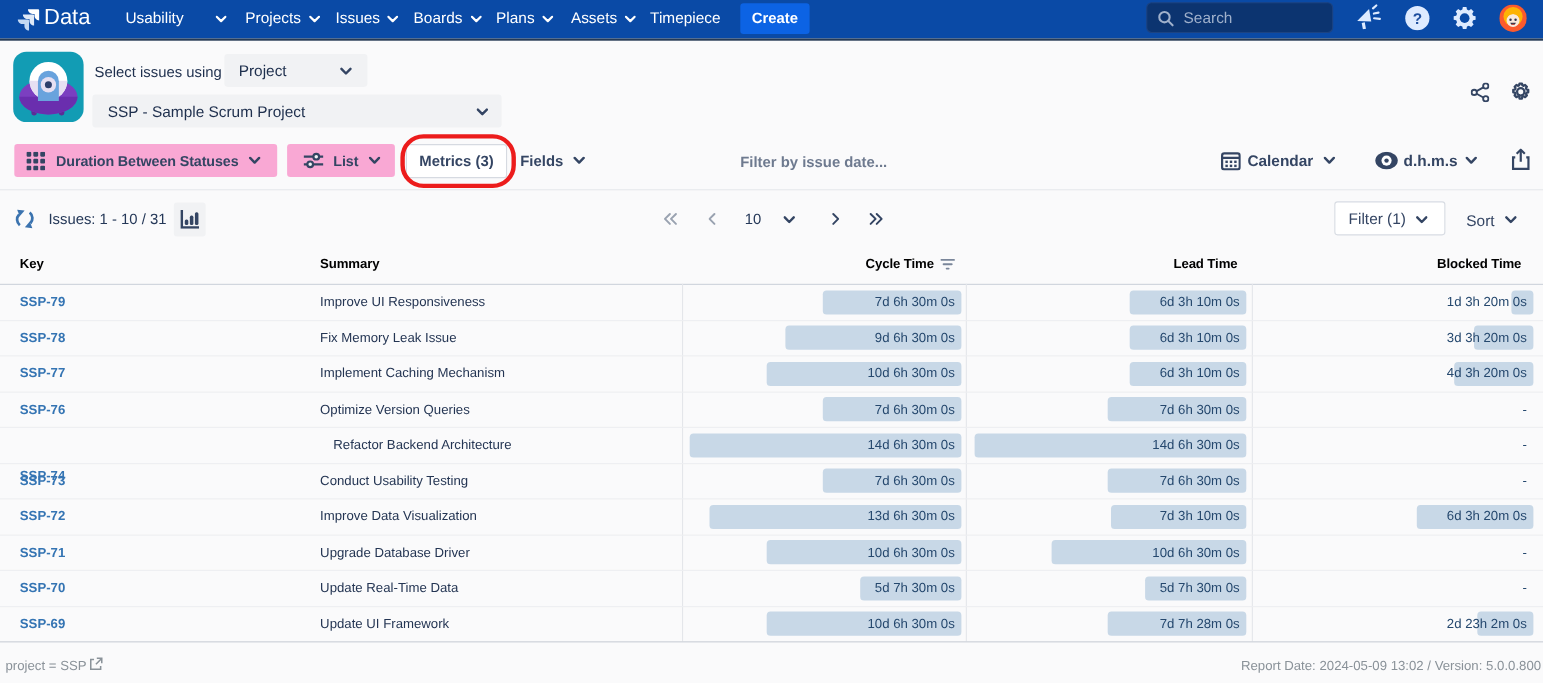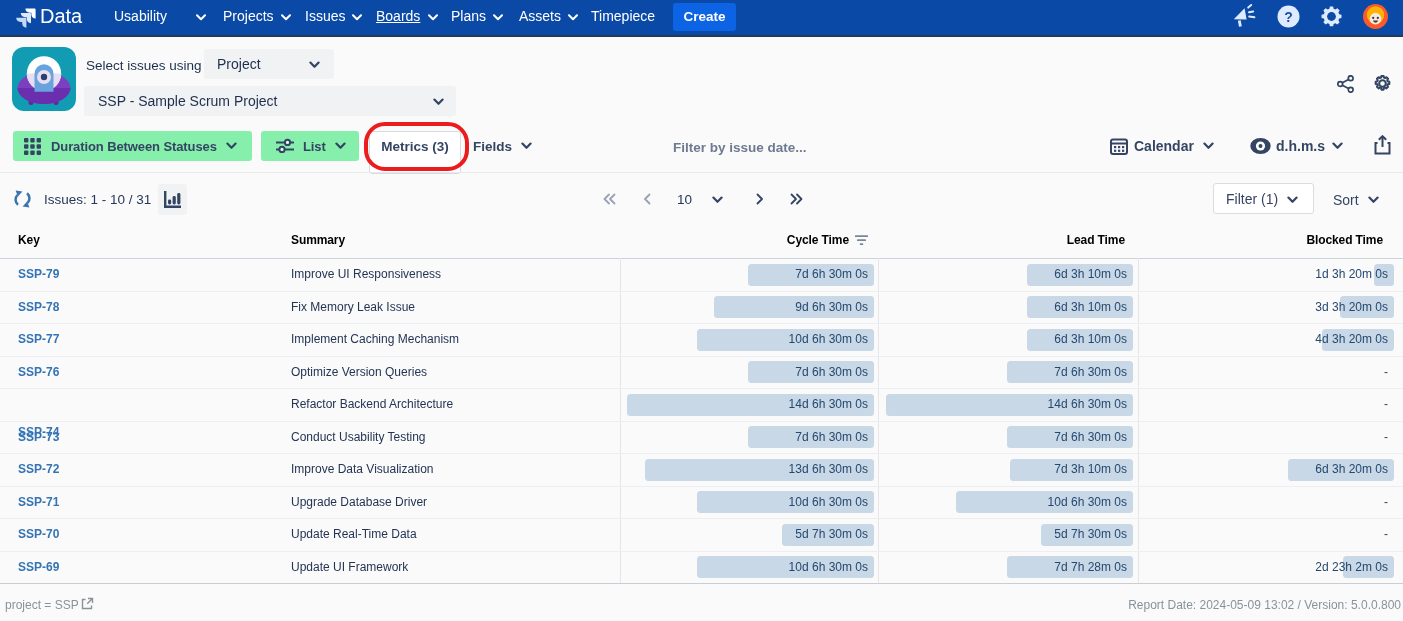--- a/index.html
+++ b/index.html
@@ -7,21 +7,21 @@
   font-family:"Liberation Sans", sans-serif; }
 .abs { position:absolute; }
 
 #nav { position:absolute; left:0; top:0; width:1403px; height:35px; background:#0a4aa6; }
 #navline { position:absolute; left:0; top:35px; width:1403px; height:2px; background:#253a55; }
 .navitem { position:absolute; top:0; height:35px; line-height:33px; color:#fff; font-size:14px; white-space:nowrap; }
 
 #appicon { position:absolute; left:12px; top:47px; width:64px; height:64px; border-radius:12px; background:#129cb4; }
 .gbtn { position:absolute; background:#f1f2f4; border-radius:3px; color:#1e2f4d; font-size:14px; }
 
-.tbtn { position:absolute; top:131px; height:30px; background:#86efac; border-radius:3px;
+.tbtn { position:absolute; top:131px; height:30px; background:#f9a8d4; border-radius:3px;
   color:#344563; font-size:13px; font-weight:bold; display:flex; align-items:center; white-space:nowrap; letter-spacing:-0.1px; }
 #toolbar-border { position:absolute; left:0; top:172px; width:1403px; height:1px; background:#e7e9ec; }
 
 .hdr { position:absolute; top:233px; font-size:12px; color:#000000; font-weight:bold; letter-spacing:-0.1px; }
 .row-border { position:absolute; left:0; width:1403px; height:1px; background:#edeef1; }
 .vline { position:absolute; width:1px; background:#e4e6ea; }
 .key { position:absolute; left:18px; font-size:12px; font-weight:bold; color:#3474b3; }
 .summ { position:absolute; left:291px; font-size:12px; color:#243553; }
 .bar { position:absolute; height:22px; background:#c8d8e7; border-radius:3.5px; }
 .dur { position:absolute; font-size:12px; color:#25486e; }
@@ -41,35 +41,42 @@
       <path d="M1 1.2 5 5.2 9 1.2" stroke="#fff" stroke-width="2" fill="none" stroke-linecap="round" stroke-linejoin="round"></path>
     </svg>
   <span class="navitem" style="left:223px;">Projects</span>
   <svg class="abs" style="left:281px;top:14px" width="10" height="7" viewBox="0 0 10 7">
       <path d="M1 1.2 5 5.2 9 1.2" stroke="#fff" stroke-width="2" fill="none" stroke-linecap="round" stroke-linejoin="round"></path>
     </svg>
   <span class="navitem" style="left:305px;">Issues</span>
   <svg class="abs" style="left:352px;top:14px" width="10" height="7" viewBox="0 0 10 7">
       <path d="M1 1.2 5 5.2 9 1.2" stroke="#fff" stroke-width="2" fill="none" stroke-linecap="round" stroke-linejoin="round"></path>
     </svg>
-  <span class="navitem" style="left:376px;text-decoration:underline;">Boards</span>
+  <span class="navitem" style="left:376px;">Boards</span>
   <svg class="abs" style="left:428px;top:14px" width="10" height="7" viewBox="0 0 10 7">
       <path d="M1 1.2 5 5.2 9 1.2" stroke="#fff" stroke-width="2" fill="none" stroke-linecap="round" stroke-linejoin="round"></path>
     </svg>
   <span class="navitem" style="left:451px;">Plans</span>
   <svg class="abs" style="left:493px;top:14px" width="10" height="7" viewBox="0 0 10 7">
       <path d="M1 1.2 5 5.2 9 1.2" stroke="#fff" stroke-width="2" fill="none" stroke-linecap="round" stroke-linejoin="round"></path>
     </svg>
   <span class="navitem" style="left:519px;">Assets</span>
   <svg class="abs" style="left:568px;top:14px" width="10" height="7" viewBox="0 0 10 7">
       <path d="M1 1.2 5 5.2 9 1.2" stroke="#fff" stroke-width="2" fill="none" stroke-linecap="round" stroke-linejoin="round"></path>
     </svg>
   <span class="navitem" style="left:591px;">Timepiece</span>
   <div class="abs" style="left:673px;top:3px;width:63px;height:28px;background:#0c63e4;border-radius:3px;color:#fff;font-size:13.5px;font-weight:bold;text-align:center;line-height:28px;">Create</div>
 
+  <div class="abs" style="left:1042px;top:2px;width:170px;height:28px;background:#0c3470;border:1px solid #1c4382;border-radius:5px;">
+    <svg class="abs" style="left:9px;top:6px" width="16" height="16" viewBox="0 0 16 16">
+        <circle cx="6.6" cy="6.6" r="4.7" stroke="#9fb0cb" stroke-width="1.9" fill="none"></circle>
+        <path d="M10.2 10.2 14 14" stroke="#9fb0cb" stroke-width="1.9" stroke-linecap="round"></path>
+      </svg>
+    <span class="abs" style="left:33px;top:5px;color:#9fb0cb;font-size:14px;">Search</span>
+  </div>
 
   <svg class="abs" style="left:1232px;top:3px" width="24" height="24" viewBox="0 0 24 24">
     <path fill="#deebff" d="M1.8 16.2 L12.6 5.2 L14.6 16.6 z"></path>
     <path fill="#deebff" d="M5.9 17.8 L8.7 17.3 L9.8 23.2 L7.0 23.7 z"></path>
     <path d="M16.2 4.6 19.2 2.0 M17.0 9.3 21.2 8.5 M17.2 13.6 22.4 14.2" stroke="#deebff" stroke-width="2" stroke-linecap="round" fill="none"></path>
   </svg>
 
   <svg class="abs" style="left:1277px;top:5px" width="23" height="23" viewBox="0 0 23 23">
     <circle cx="11.5" cy="11.5" r="11" fill="#deebff"></circle>
     <text x="11.5" y="16.5" text-anchor="middle" font-size="14" font-weight="bold" fill="#1d4e9e" font-family="Liberation Sans">?</text>
@@ -154,21 +161,21 @@
   <svg style="margin-left:15px" width="18" height="16" viewBox="0 0 18 16">
     <path d="M0 4.4 H18 M0 11.4 H18" stroke="#344563" stroke-width="2"></path>
     <circle cx="11.5" cy="4.4" r="2.6" fill="#f1f2f4" stroke="#344563" stroke-width="2"></circle>
     <circle cx="6" cy="11.4" r="2.6" fill="#f1f2f4" stroke="#344563" stroke-width="2"></circle>
   </svg>
   <span style="margin-left:9px">List</span>
   <svg style="margin-left:9px" width="11" height="8" viewBox="0 0 11 8">
       <path d="M1.4 1.6 5.5 5.8 9.6 1.6" stroke="#344563" stroke-width="2.2" fill="none" stroke-linecap="round" stroke-linejoin="round"></path>
     </svg>
 </div>
-<div class="abs" style="left:369px;top:131px;width:92px;height:43px;background:#fff;border:1px solid #d6dae1;border-radius:3px;color:#344563;font-size:13.5px;font-weight:bold;text-align:center;line-height:29px;">Metrics (3)</div>
+<div class="abs" style="left:369px;top:131px;width:92px;height:31px;background:#fff;border:1px solid #d6dae1;border-radius:3px;color:#344563;font-size:13.5px;font-weight:bold;text-align:center;line-height:29px;">Metrics (3)</div>
 <div class="abs" style="left:364px;top:122px;width:105px;height:49px;border:4px solid #ec1c1c;border-radius:21px;"></div>
 <div class="abs" style="left:473px;top:139px;font-size:13.5px;font-weight:bold;color:#344563;">Fields</div>
 <svg class="abs" style="left:521px;top:142px" width="11" height="8" viewBox="0 0 11 8">
     <path d="M1.4 1.6 5.5 5.8 9.6 1.6" stroke="#344563" stroke-width="2.2" fill="none" stroke-linecap="round" stroke-linejoin="round"></path>
   </svg>
 <div class="abs" style="left:673px;top:140px;font-size:13.5px;font-weight:bold;color:#6e7a8f;">Filter by issue date...</div>
 
 <svg class="abs" style="left:1110px;top:137px" width="18" height="18" viewBox="0 0 18 18">
   <rect x="1" y="2.5" width="16" height="14.5" rx="2" fill="none" stroke="#344563" stroke-width="2"></rect>
   <path d="M1 6.5 H17" stroke="#344563" stroke-width="2"></path>
@@ -286,21 +293,21 @@
 <div class="row-border" style="top:355.5px;"></div>
 <div class="key" style="top:364.5px;">SSP-76</div>
 <div class="summ" style="top:364.5px;">Optimize Version Queries</div>
 <div class="bar" style="right:529px;width:126px;top:361.0px;"></div>
 <div class="dur" style="right:535px;top:364.5px;">7d 6h 30m 0s</div>
 <div class="bar" style="right:270px;width:126px;top:361.0px;"></div>
 <div class="dur" style="right:276px;top:364.5px;">7d 6h 30m 0s</div>
 <div class="dur" style="right:15px;top:364.5px;">-</div>
 <div class="row-border" style="top:388.0px;"></div>
 <div class="key" style="top:389px;margin-top:36px;">SSP-74</div>
-<div class="summ" style="top:397.0px;">Refactor Backend Architecture</div>
+<div class="summ" style="top:397.0px;margin-left:12px;">Refactor Backend Architecture</div>
 <div class="bar" style="right:529px;width:247px;top:393.5px;"></div>
 <div class="dur" style="right:535px;top:397.0px;">14d 6h 30m 0s</div>
 <div class="bar" style="right:270px;width:247px;top:393.5px;"></div>
 <div class="dur" style="right:276px;top:397.0px;">14d 6h 30m 0s</div>
 <div class="dur" style="right:15px;top:397.0px;">-</div>
 <div class="row-border" style="top:420.5px;"></div>
 <div class="key" style="top:429.5px;">SSP-73</div>
 <div class="summ" style="top:429.5px;">Conduct Usability Testing</div>
 <div class="bar" style="right:529px;width:126px;top:426.0px;"></div>
 <div class="dur" style="right:535px;top:429.5px;">7d 6h 30m 0s</div>

